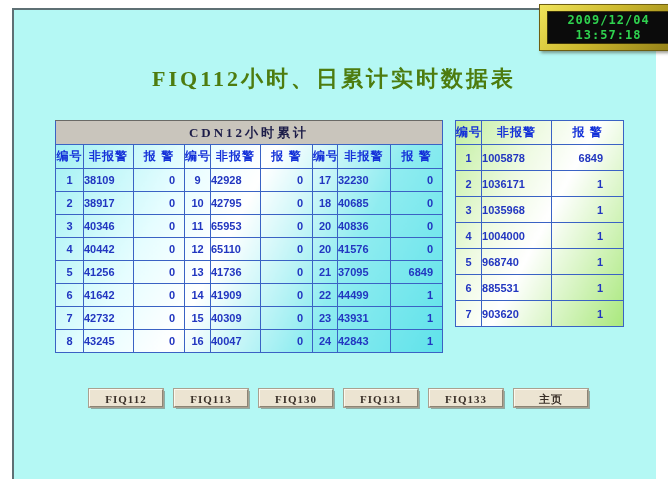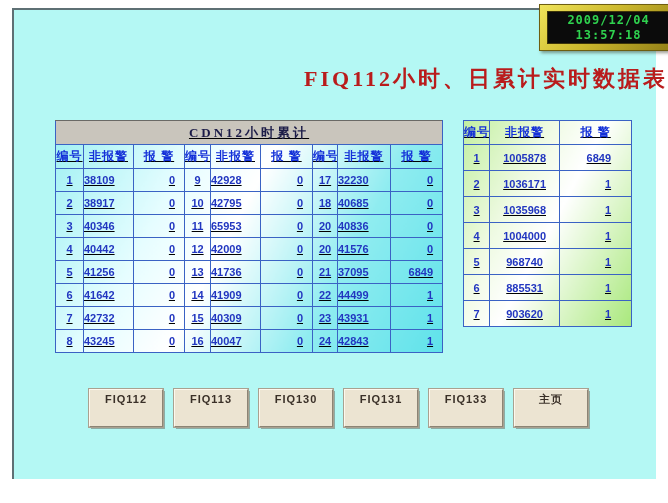--- a/index.html
+++ b/index.html
@@ -13,54 +13,54 @@
   .clock-frame { position:absolute; left:539px; top:4px; width:139px; height:47px;
                  background:linear-gradient(135deg,#f0e45a 0%,#cdb92e 45%,#8f7c16 100%);
                  border:1px solid #6e5e10; box-shadow:2px 2px 3px rgba(60,60,40,.5); }
   .clock-display { position:absolute; left:7px; top:6px; right:7px; bottom:6px;
                    background:#0b0b0b; border:1px solid #3c340a;
                    display:flex; flex-direction:column; justify-content:center; align-items:center;
                    font-family:"DejaVu Sans Mono", monospace; font-weight:bold;
                    color:#2fd24f; font-size:12px; line-height:15px; letter-spacing:1px; }
 
   
-  .page-title { position:absolute; left:0; top:64px; width:668px; text-align:right;
+  .page-title { position:absolute; left:0; top:64px; width:668px; text-align:center;
                 font-family:"Liberation Serif", serif; font-weight:bold; font-size:22px;
-                color:#b91c1c; letter-spacing:3px; }
-
-  
-  .tables { position:absolute; left:55px; top:120px; display:flex; gap:20px; align-items:flex-start;text-decoration:underline; }
+                color:#4d7c0f; letter-spacing:3px; }
+
+  
+  .tables { position:absolute; left:55px; top:120px; display:flex; gap:12px; align-items:flex-start; }
   table { border-collapse:collapse; table-layout:fixed; }
   table.hourly { width:387px;
     background:linear-gradient(118deg,#9cf0f2 0%,#e6fdff 30%,#ffffff 46%,#8fecf0 72%,#5fe2ea 100%); }
   table.daily  { width:168px;
     background:linear-gradient(118deg,#c2efa0 0%,#eefae2 32%,#ffffff 52%,#a9e87c 100%); }
   th,td { border:1px solid #3a62c4; overflow:hidden; white-space:nowrap; }
   .tbl-title th { height:24px; background:#c9c5bc; border-top:1px solid #6a6a66;
                   color:#1c1c48; font-size:13px; font-weight:bold; letter-spacing:3px;
                   font-family:"Liberation Serif", serif; }
   .col-head td { height:24px; color:#1330d8; font-size:12px; font-weight:bold;
                  text-align:center; letter-spacing:1px; }
   tr.data td { font-size:11px; font-weight:bold; color:#2236c0; }
   table.hourly tr.data { height:23px; }
   table.daily  tr.data { height:26px; }
   td.c0 { text-align:center; }
   td.c1 { text-align:left; }
   table.hourly td.c2 { text-align:right; padding-right:9px; }
   table.daily  td.c2 { text-align:right; padding-right:20px; }
-  table.daily  td.c1 { text-align:center; }
+  table.daily  td.c1 { }
 
   
   .nav-buttons { position:absolute; left:89px; top:389px; display:flex; gap:11px; }
-  .nav-btn { width:74px; height:38px; background:#ece4d2;
+  .nav-btn { width:74px; height:18px; background:#ece4d2;
              border:1px solid #fdf8ee; border-right-color:#8c8475; border-bottom-color:#8c8475;
              outline:1px solid #a9a190; box-shadow:2px 2px 0 rgba(110,110,100,.55);
              color:#3a3028; font-weight:bold; font-size:11px; letter-spacing:1px;
              text-align:center; line-height:19px; cursor:pointer;
-             font-family:Liberation Sans, sans-serif; }
+             font-family:Liberation Serif, serif; }
 </style>
 </head>
 <body>
 
 <div class="screen"></div>
 
 <div class="clock-frame">
   <div class="clock-display">
     <div>2009/12/04</div>
     <div>13:57:18</div>
@@ -128,21 +128,21 @@
           <td class="c2">0</td>
           <td class="c0">20</td>
           <td class="c1">40836</td>
           <td class="c2">0</td>
         </tr>
         <tr class="data">
           <td class="c0">4</td>
           <td class="c1">40442</td>
           <td class="c2">0</td>
           <td class="c0">12</td>
-          <td class="c1">42009</td>
+          <td class="c1">65110</td>
           <td class="c2">0</td>
           <td class="c0">20</td>
           <td class="c1">41576</td>
           <td class="c2">0</td>
         </tr>
         <tr class="data">
           <td class="c0">5</td>
           <td class="c1">41256</td>
           <td class="c2">0</td>
           <td class="c0">13</td>

